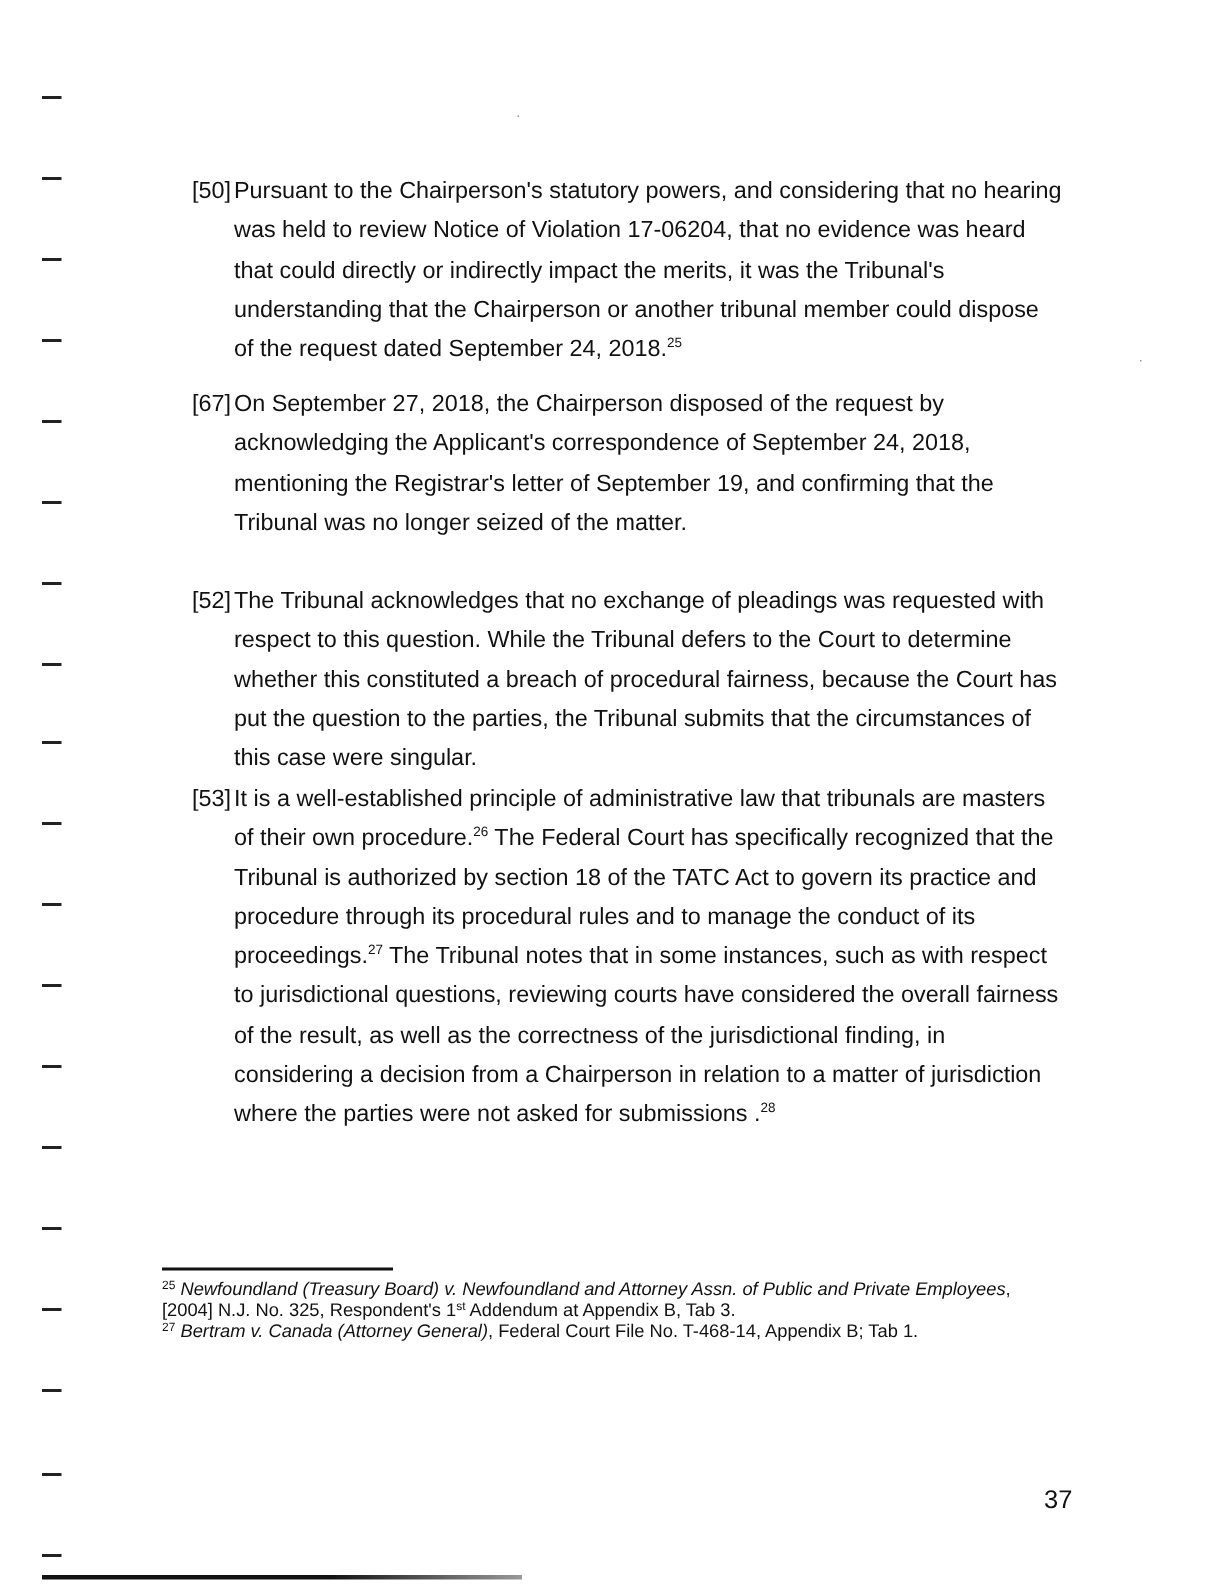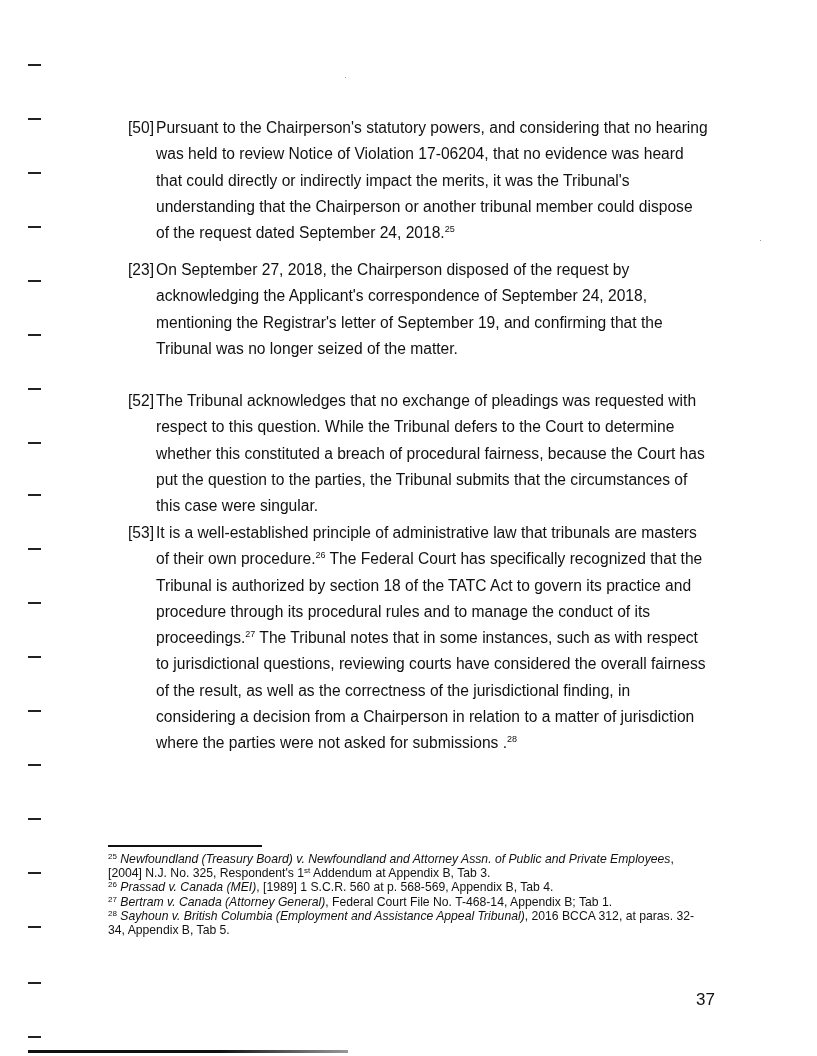--- a/index.html
+++ b/index.html
@@ -46,48 +46,40 @@
 
 <div class="dot" style="left:345px;top:77px"></div>
 <div class="dot" style="left:760px;top:240px"></div>
 
 <div class="para" style="top:115px">
   <span class="num">[50]</span>
   <span class="txt"><span>Pursuant to the Chairperson's statutory powers, and considering that no hearing was held to review Notice of Violation 17-06204, that no evidence was heard that could directly or indirectly impact the merits, it was the Tribunal's understanding that the Chairperson or another tribunal member could dispose of the request dated September 24, 2018.</span><sup>25</sup></span>
 </div>
 
 <div class="para" style="top:257px">
-  <span class="num">[23]</span>
+  <span class="num">[67]</span>
   <span class="txt">On September 27, 2018, the Chairperson disposed of the request by acknowledging the Applicant's correspondence of September 24, 2018, mentioning the Registrar's letter of September 19, and confirming that the Tribunal was no longer seized of the matter.</span>
 </div>
 
 <div class="para" style="top:388px">
   <span class="num">[52]</span>
   <span class="txt">The Tribunal acknowledges that no exchange of pleadings was requested with respect to this question. While the Tribunal defers to the Court to determine whether this constituted a breach of procedural fairness, because the Court has put the question to the parties, the Tribunal submits that the circumstances of this case were singular.</span>
 </div>
 
 <div class="para" style="top:520px">
   <span class="num">[53]</span>
   <span class="txt"><span>It is a well-established principle of administrative law that tribunals are masters of their own procedure.</span><sup>26</sup><span> The Federal Court has specifically recognized that the Tribunal is authorized by section 18 of the TATC Act to govern its practice and procedure through its procedural rules and to manage the conduct of its proceedings.</span><sup>27</sup><span> The Tribunal notes that in some instances, such as with respect to jurisdictional questions, reviewing courts have considered the overall fairness of the result, as well as the correctness of the jurisdictional finding, in considering  a decision from a Chairperson in relation to a matter of jurisdiction where the parties were not asked for submissions .</span><sup>28</sup></span>
 </div>
 
 <div class="fn-rule"></div>
 <div class="footnotes">
   <div>
     <sup>25</sup>
     <i>Newfoundland (Treasury Board) v. Newfoundland and Attorney Assn. of Public and Private Employees</i><span>, [2004] N.J. No. 325, Respondent's 1</span><sup>st</sup><span> Addendum at Appendix B, Tab 3.</span>
   </div>
   <div>
-    <sup>26</sup>
-    <i>Prassad v. Canada (MEI)</i><span>, [1989] 1 S.C.R. 560 at p. 568-569, Appendix B, Tab 4.</span>
-  </div>
-  <div>
     <sup>27</sup>
     <i>Bertram v. Canada (Attorney General)</i><span>, Federal Court File No. T-468-14, Appendix B; Tab 1.</span>
-  </div>
-  <div>
-    <sup>28</sup>
-    <i>Sayhoun v. British Columbia (Employment and Assistance Appeal Tribunal)</i><span>, 2016 BCCA 312, at paras. 32-34, Appendix B, Tab 5.</span>
   </div>
 </div>
 
 <div class="page-num">37</div>
 <div class="bottom-bar"></div>
 
 </body></html>

